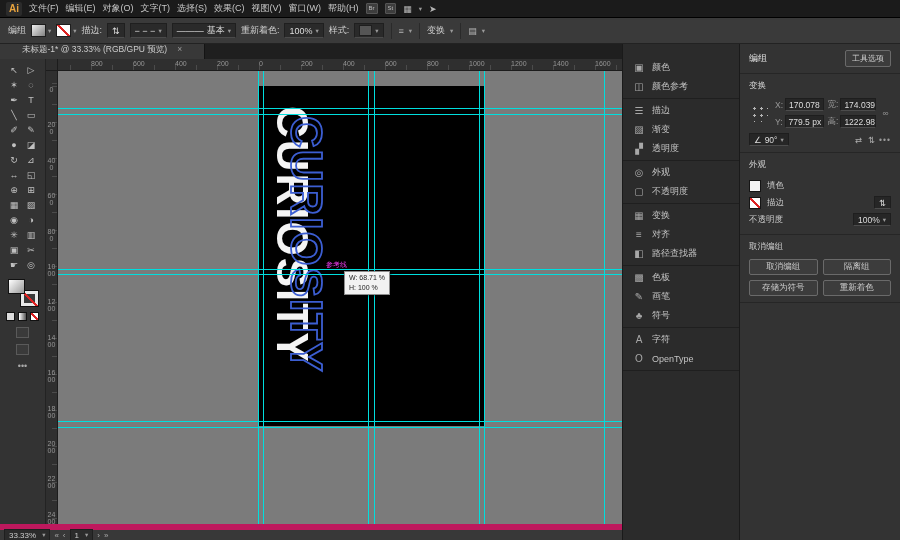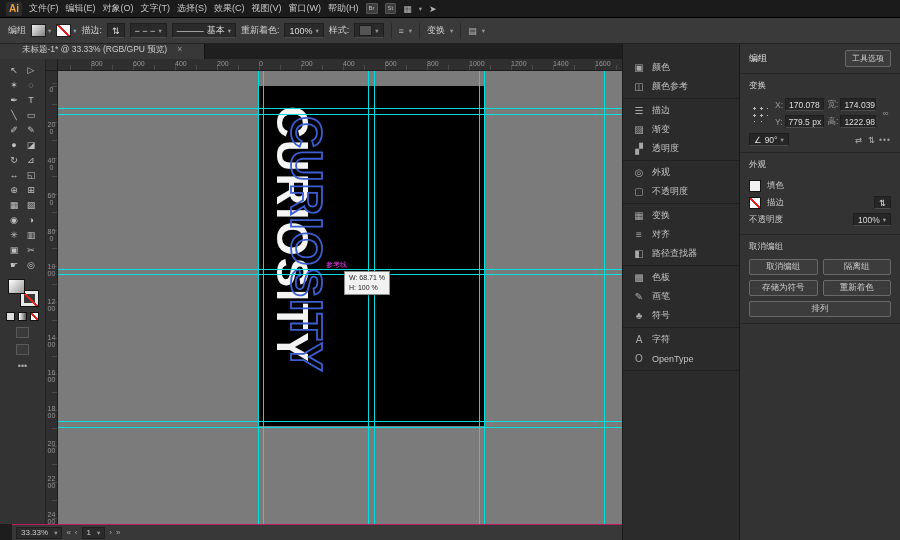--- a/index.html
+++ b/index.html
@@ -64,21 +64,21 @@
   .artboard{position:absolute;left:200px;top:15px;width:226px;height:340px;background:var(--artboard,#000);}
   .gv{position:absolute;top:0;bottom:0;width:1px;background:var(--guide,#00dede);}
   .gh{position:absolute;left:0;right:0;height:1px;background:var(--guide,#00dede);}
   .word{position:absolute;font-weight:700;font-size:44px;letter-spacing:2px;transform-origin:0 0;transform:rotate(90deg);white-space:nowrap;line-height:1.1;}
   .word.solid{color:#f4f4f4;left:58px;top:20px;}
   .word.outline{color:transparent;-webkit-text-stroke:1.8px var(--word-stroke,#3c5ed2);left:72px;top:30px;}
   .guide-label{position:absolute;left:268px;top:189px;color:var(--guide-label,#ee3cee);font-size:7px;}
   .meas-tip{position:absolute;left:286px;top:200px;background:#f2f2f2;border:1px solid #8d8d8d;color:#222;font-size:7px;line-height:10px;padding:1px 4px;white-space:nowrap;box-shadow:1px 1px 2px rgba(0,0,0,.45);}
 
   
-  .statusbar{height:16px;background:#383838;border-top:1px solid #be185d;display:flex;align-items:center;gap:4px;padding:0 4px;font-size:8px;flex:0 0 16px;margin-left:12px;}
+  .statusbar{height:16px;background:#383838;border-top:6px solid #be185d;display:flex;align-items:center;gap:4px;padding:0 4px;font-size:8px;flex:0 0 16px;}
   .sbox{background:#2b2b2b;border:1px solid #1f1f1f;height:12px;display:flex;align-items:center;padding:0 4px;gap:6px;color:#ccc;}
   .navbtn{color:#a8a8a8;font-size:8px;}
   .statusarea{flex:1;background:#2e2e2e;border:1px solid #242424;height:12px;display:flex;align-items:center;justify-content:center;color:#b5b5b5;}
 
   
   .panelstrip{width:118px;background:#2b2b2b;border-left:1px solid #1a1a1a;border-right:1px solid #1a1a1a;padding-top:12px;display:flex;flex-direction:column;flex:0 0 118px;}
   .pgroup{padding:2px 0;border-bottom:1px solid #1f1f1f;}
   .pitem{height:19px;display:flex;align-items:center;gap:7px;padding:0 10px;color:#c3c3c3;}
   .picon{width:12px;text-align:center;color:#a8a8a8;font-size:10px;}
 
@@ -457,19 +457,18 @@
         </div>
       </div>
 
       <div class="psection">
         <div class="psec-head">取消编组</div>
         <div class="qgrid">
           <span class="qbtn">取消编组</span>
           <span class="qbtn">隔离组</span>
           <span class="qbtn">存储为符号</span>
           <span class="qbtn">重新着色</span>
-          <span class="qbtn wide">排列</span>
         </div>
       </div>
     </div>
 
   </div>
 </div>
 
 </body></html>

